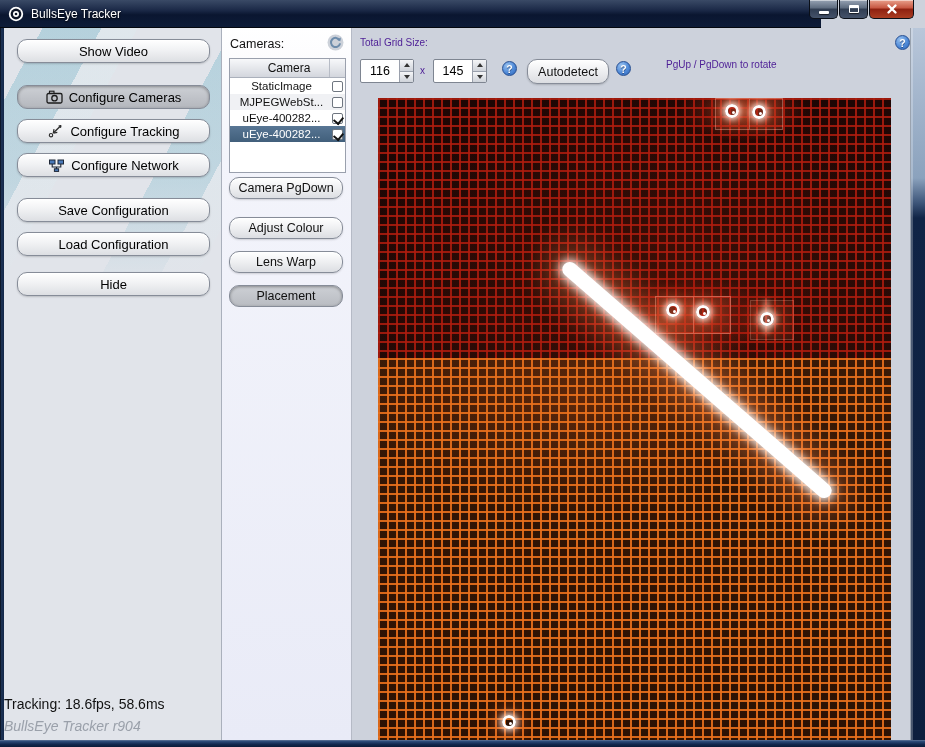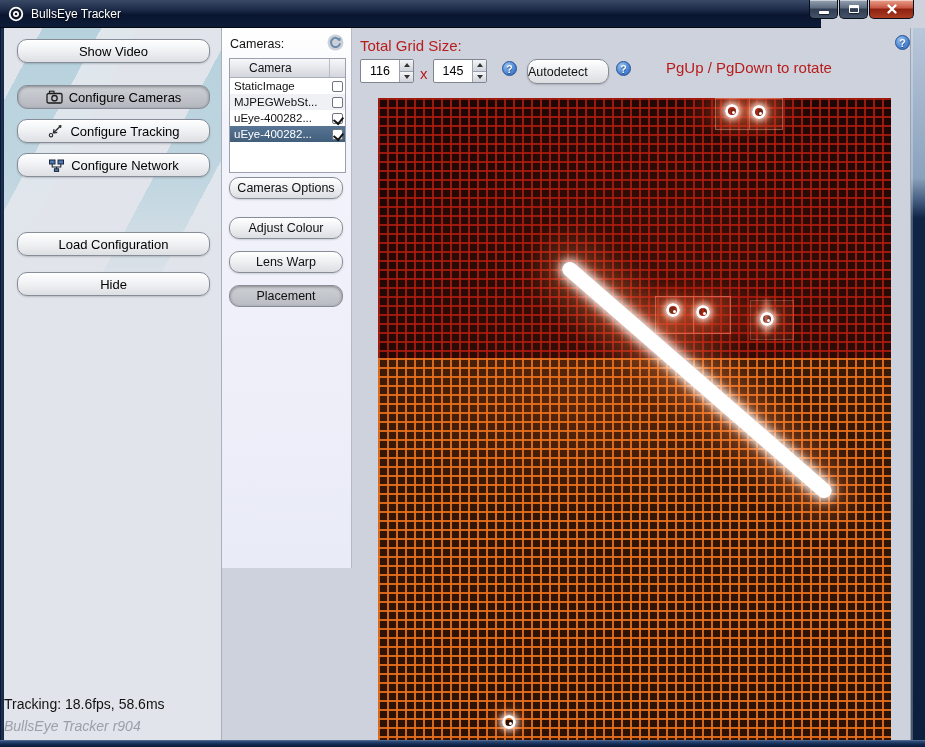--- a/index.html
+++ b/index.html
@@ -51,23 +51,23 @@
     font-size:13px;color:#000;cursor:default;
   }
   .sbtn.active{
     background:linear-gradient(180deg,#cdd0d5 0%,#bec1c7 60%,#b4b7bd 100%);
     box-shadow:inset 0 1px 3px rgba(0,0,0,.35);
   }
   .sbtn .icon{display:inline-flex;width:17px;height:14px;align-items:center;justify-content:center;}
   .status{position:absolute;left:0;font-size:14px;}
   .status.dim{color:#9aa0aa;font-style:italic;}
   
-  .cardmid{position:absolute;left:222px;top:28px;width:130px;height:540px;
+  .cardmid{position:absolute;left:222px;top:28px;width:130px;height:712px;
     background:linear-gradient(180deg,#ffffff 0%,#f3f4fb 18%,#e9ebf7 100%);
-    border-right:1px solid #b5bac6;}
+    border-right:1px solid #b5bac6;text-align:center;}
   .cam-label{position:absolute;left:8px;top:9px;font-size:12.5px;}
   .refresh{position:absolute;right:7px;top:6px;width:17px;height:17px;}
   .camlist{position:absolute;left:7px;top:30px;width:117px;height:115px;background:#fff;border:1px solid #9aa0ad;}
   .camlist .hdr{height:19px;background:linear-gradient(180deg,#f7f8fa,#d3d6dd);border-bottom:1px solid #aab0bb;
     font-size:12px;display:flex;align-items:center;}
   .camlist .hdr .hname{flex:1;padding-left:19px;}
   .camlist .hdr .hchk{width:16px;border-left:1px solid #b7bcc6;height:100%;}
   .crow{height:16px;display:flex;align-items:center;font-size:11.5px;}
   .crow.alt{background:#f0f1f4;}
   .crow.selected{background:linear-gradient(180deg,#5a7democ,#42607c);background:linear-gradient(180deg,#587694,#415f7b);color:#fff;}
@@ -76,36 +76,36 @@
   .chk{width:11px;height:11px;background:#fff;border:1px solid #6f7680;border-radius:2px;position:relative;}
   .chk.on::after{content:"";position:absolute;left:2px;top:1px;width:5px;height:7px;
     border:solid #111;border-width:0 2px 2px 0;transform:rotate(40deg);}
   .mbtn{position:absolute;left:7px;width:114px;height:22px;border:1px solid #868c98;border-radius:10px;
     background:linear-gradient(180deg,#ffffff,#f0f1f3 45%,#dcdee2 100%);
     box-shadow:0 1px 2px rgba(0,0,0,.15), inset 0 1px 0 #fff;
     display:flex;align-items:center;justify-content:center;font-size:12.5px;}
   .mbtn.active{background:linear-gradient(180deg,#cdd0d5,#b9bcc2);box-shadow:inset 0 1px 3px rgba(0,0,0,.35);}
   
   .rpanel{position:absolute;left:352px;top:28px;width:558px;height:712px;background:#cdd2dc;}
-  .lbl{position:absolute;font-size:15px;color:#b91c1c;}
+  .lbl{position:absolute;font-size:10px;color:#4c1d95;}
   .spin{position:absolute;width:54px;height:24px;border:1px solid #7e8591;background:#fff;border-radius:2px;display:flex;}
   .spin input{width:38px;border:none;outline:none;font-size:12.5px;text-align:center;font-family:"Liberation Sans",sans-serif;background:transparent;}
   .spin .arrows{width:14px;display:flex;flex-direction:column;border-left:1px solid #9aa0ac;}
   .spin .arrows .ar{flex:1;background:linear-gradient(180deg,#f4f5f7,#cfd3da);display:flex;align-items:center;justify-content:center;}
   .spin .arrows .ar+.ar{border-top:1px solid #9aa0ac;}
   .tri-up{width:0;height:0;border-left:3px solid transparent;border-right:3px solid transparent;border-bottom:4px solid #333;}
   .tri-dn{width:0;height:0;border-left:3px solid transparent;border-right:3px solid transparent;border-top:4px solid #333;}
   .helpi{position:absolute;width:15px;height:15px;border-radius:50%;
     background:radial-gradient(circle at 35% 30%,#9cc4f0,#4f8ad8 55%,#2a62b4);
     border:1px solid #274f92;color:#fff;font-size:10.5px;font-weight:bold;
     display:flex;align-items:center;justify-content:center;text-shadow:0 1px 1px #1b3f78;}
   .adbtn{position:absolute;width:82px;height:25px;border:1px solid #868c98;border-radius:10px;
     background:linear-gradient(180deg,#ffffff,#eff0f2 45%,#dbdde1 100%);
     box-shadow:0 1px 2px rgba(0,0,0,.18), inset 0 1px 0 #fff;
-    display:flex;align-items:center;font-size:12.5px;}
+    display:flex;align-items:center;justify-content:center;font-size:12.5px;}
   
   .gridview{position:absolute;left:26px;top:70px;width:513px;height:642px;overflow:hidden;background:#150403;}
   .gregion{position:absolute;left:0;width:100%;}
   .g-upper{top:0;height:260px;
     background:
       radial-gradient(90px 45px at 365px 12px, rgba(150,45,25,.75), rgba(150,45,25,0) 70%),
       radial-gradient(130px 55px at 315px 218px, rgba(140,40,22,.7), rgba(140,40,22,0) 70%),
       radial-gradient(420px 300px at 55% 75%, rgba(70,18,8,.8), rgba(40,8,4,0) 75%),
       linear-gradient(180deg,#1d0604,#200805);
   }
@@ -198,20 +198,23 @@
         <svg width="17" height="13" viewBox="0 0 17 13">
           <rect x="1.5" y="1" width="5.5" height="4" fill="#4a79b8" stroke="#1d2636" stroke-width="1"></rect>
           <rect x="10" y="1" width="5.5" height="4" fill="#4a79b8" stroke="#1d2636" stroke-width="1"></rect>
           <path d="M4.2 5 V8 H12.8 V5 M8.5 8 V10.5" stroke="#1d2636" stroke-width="1.1" fill="none"></path>
           <rect x="6.4" y="9.8" width="4.2" height="2.6" fill="#4a79b8" stroke="#1d2636" stroke-width="1"></rect>
         </svg>
       </span>
       <span>Configure Network</span>
     </div>
 
+    <div class="sbtn" style="top:170px">
+      <span>Save Configuration</span>
+    </div>
     <div class="sbtn" style="top:204px">
       <span>Load Configuration</span>
     </div>
     <div class="sbtn" style="top:244px">
       <span>Hide</span>
     </div>
 
     <div class="status" style="top:668px">Tracking: 18.6fps, 58.6ms</div>
     <div class="status dim" style="top:690px">BullsEye Tracker r904</div>
   </div>
@@ -251,21 +254,21 @@
       </div>
       <div class="crow selected">
         <span class="cname">uEye-400282...</span>
         <span class="cbox">
             <span class="chk on"></span>
           </span>
       </div>
     </div>
 
     <div class="mbtn" style="top:149px">
-      <span>Cameras Options</span>
+      <span>Camera PgDown</span>
     </div>
     <div class="mbtn" style="top:189px">
       <span>Adjust Colour</span>
     </div>
     <div class="mbtn" style="top:223px">
       <span>Lens Warp</span>
     </div>
     <div class="mbtn active" style="top:257px">
       <span>Placement</span>
     </div>

